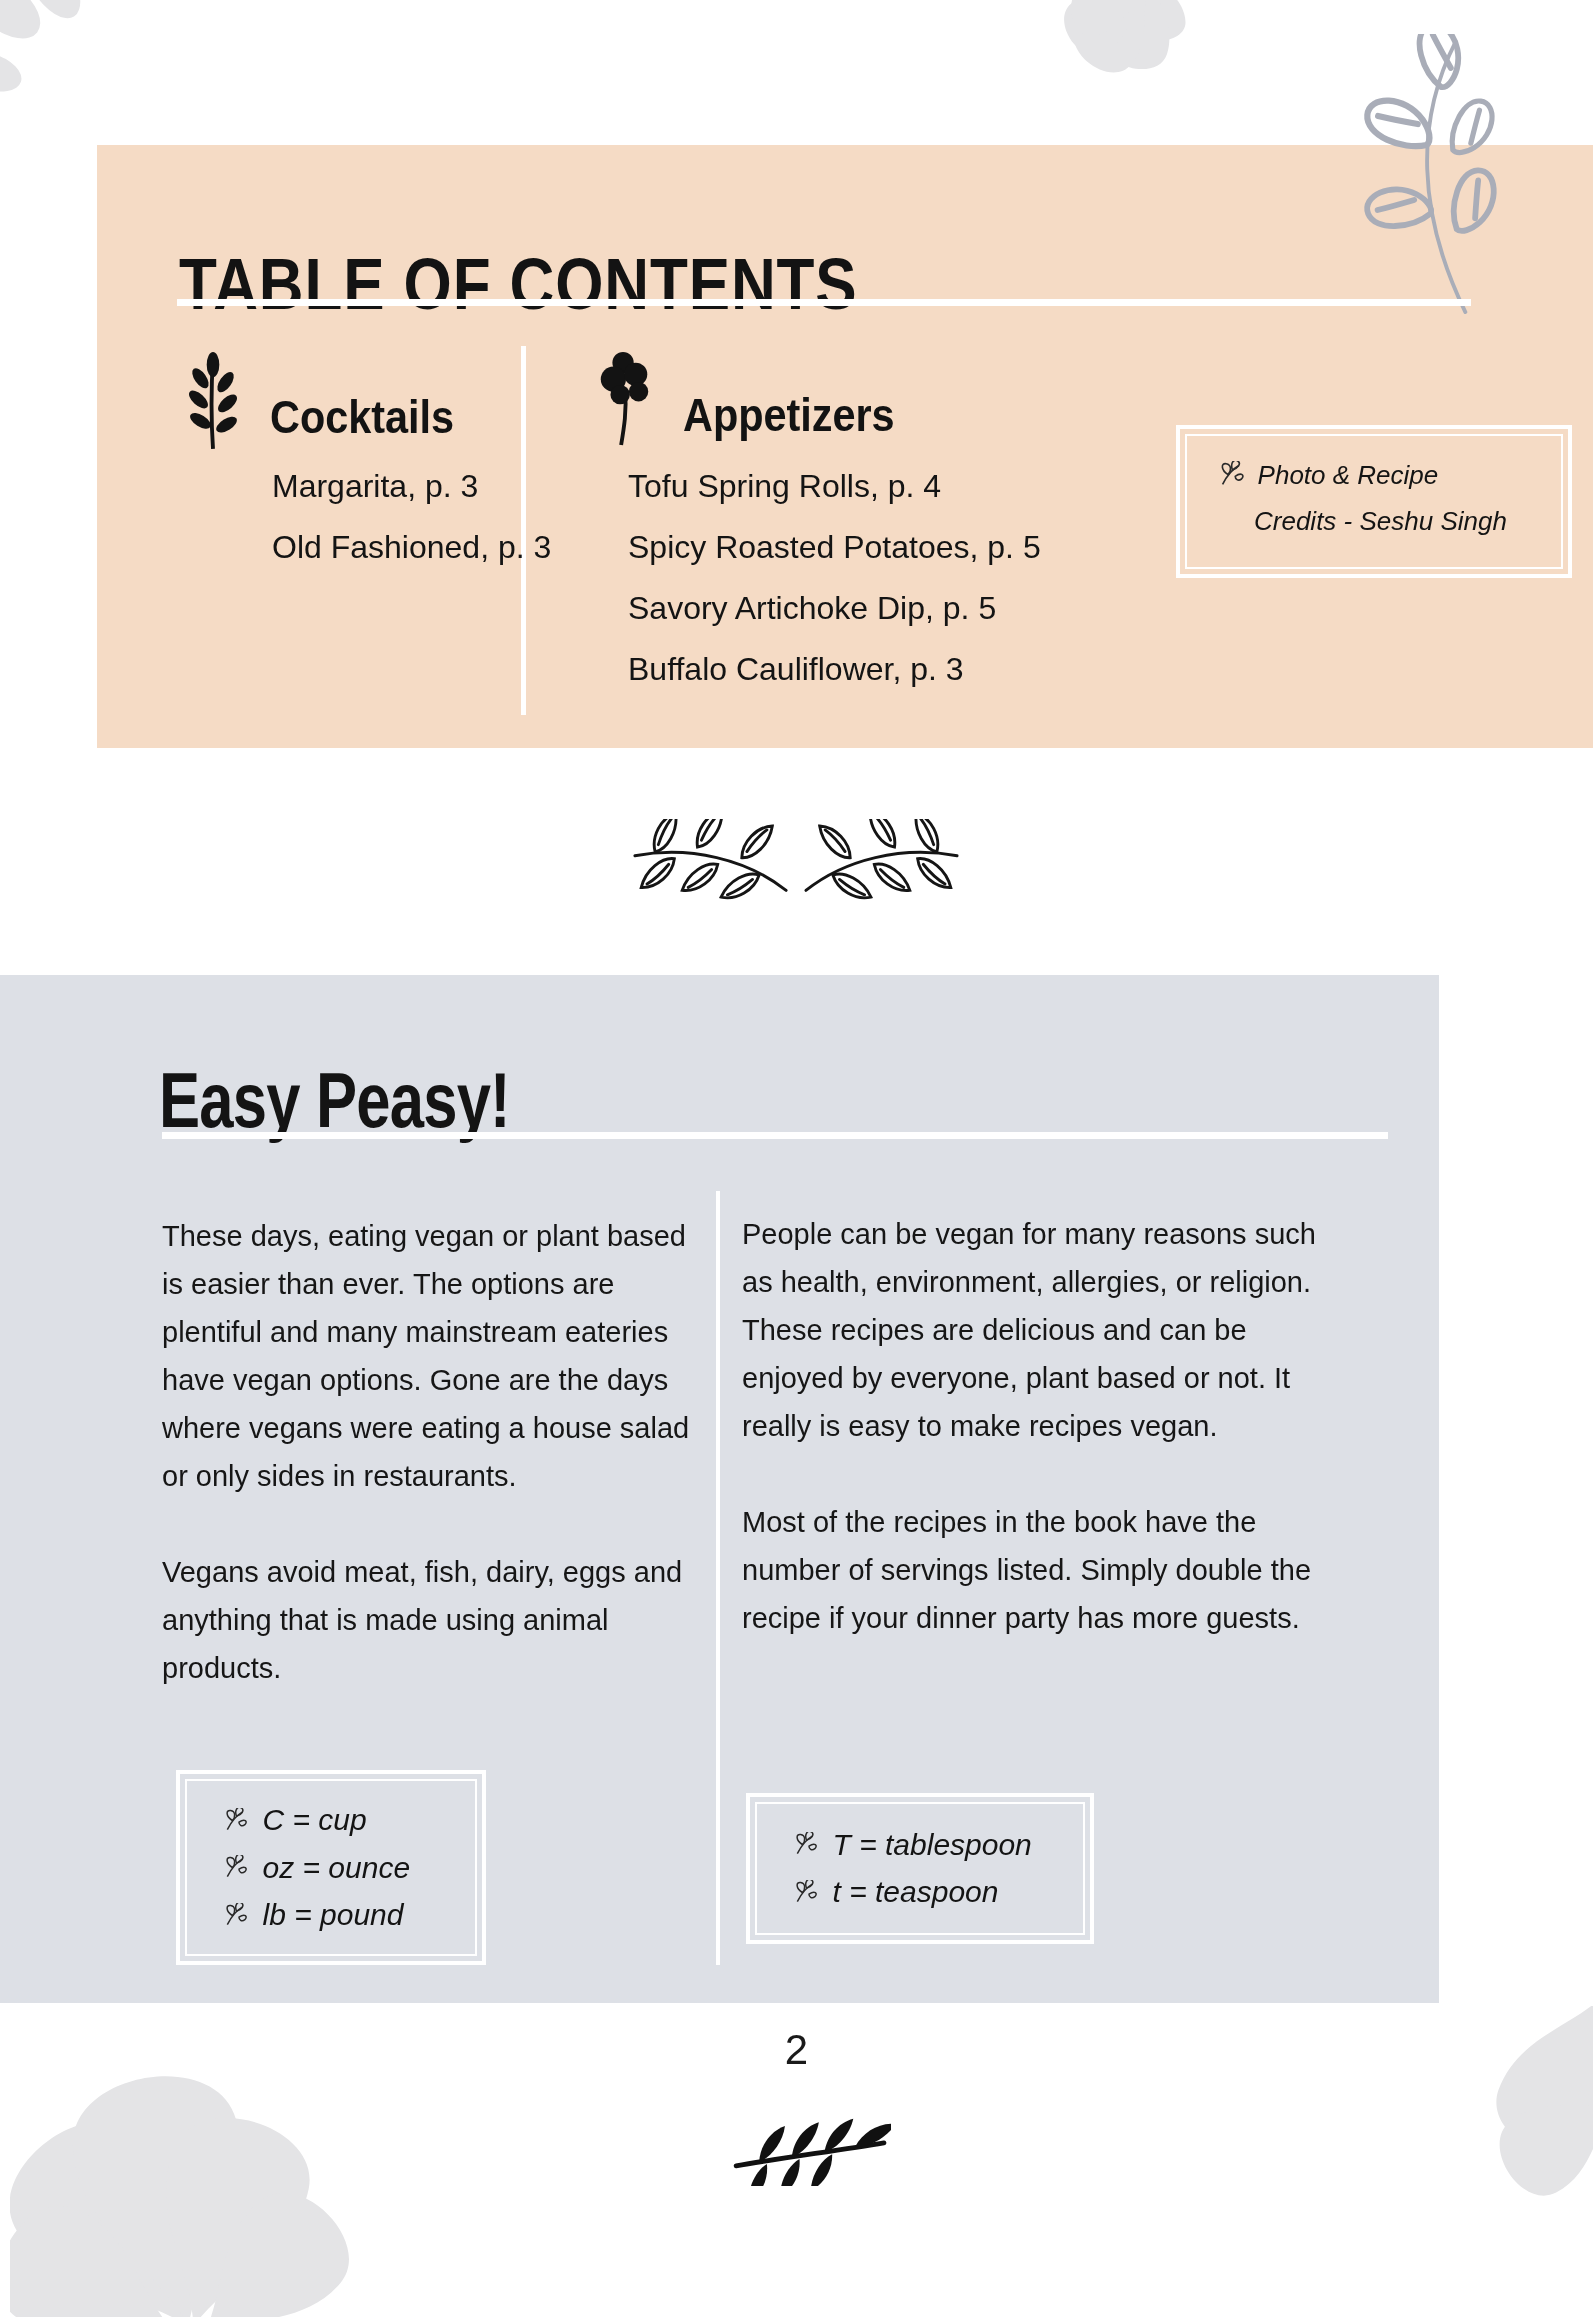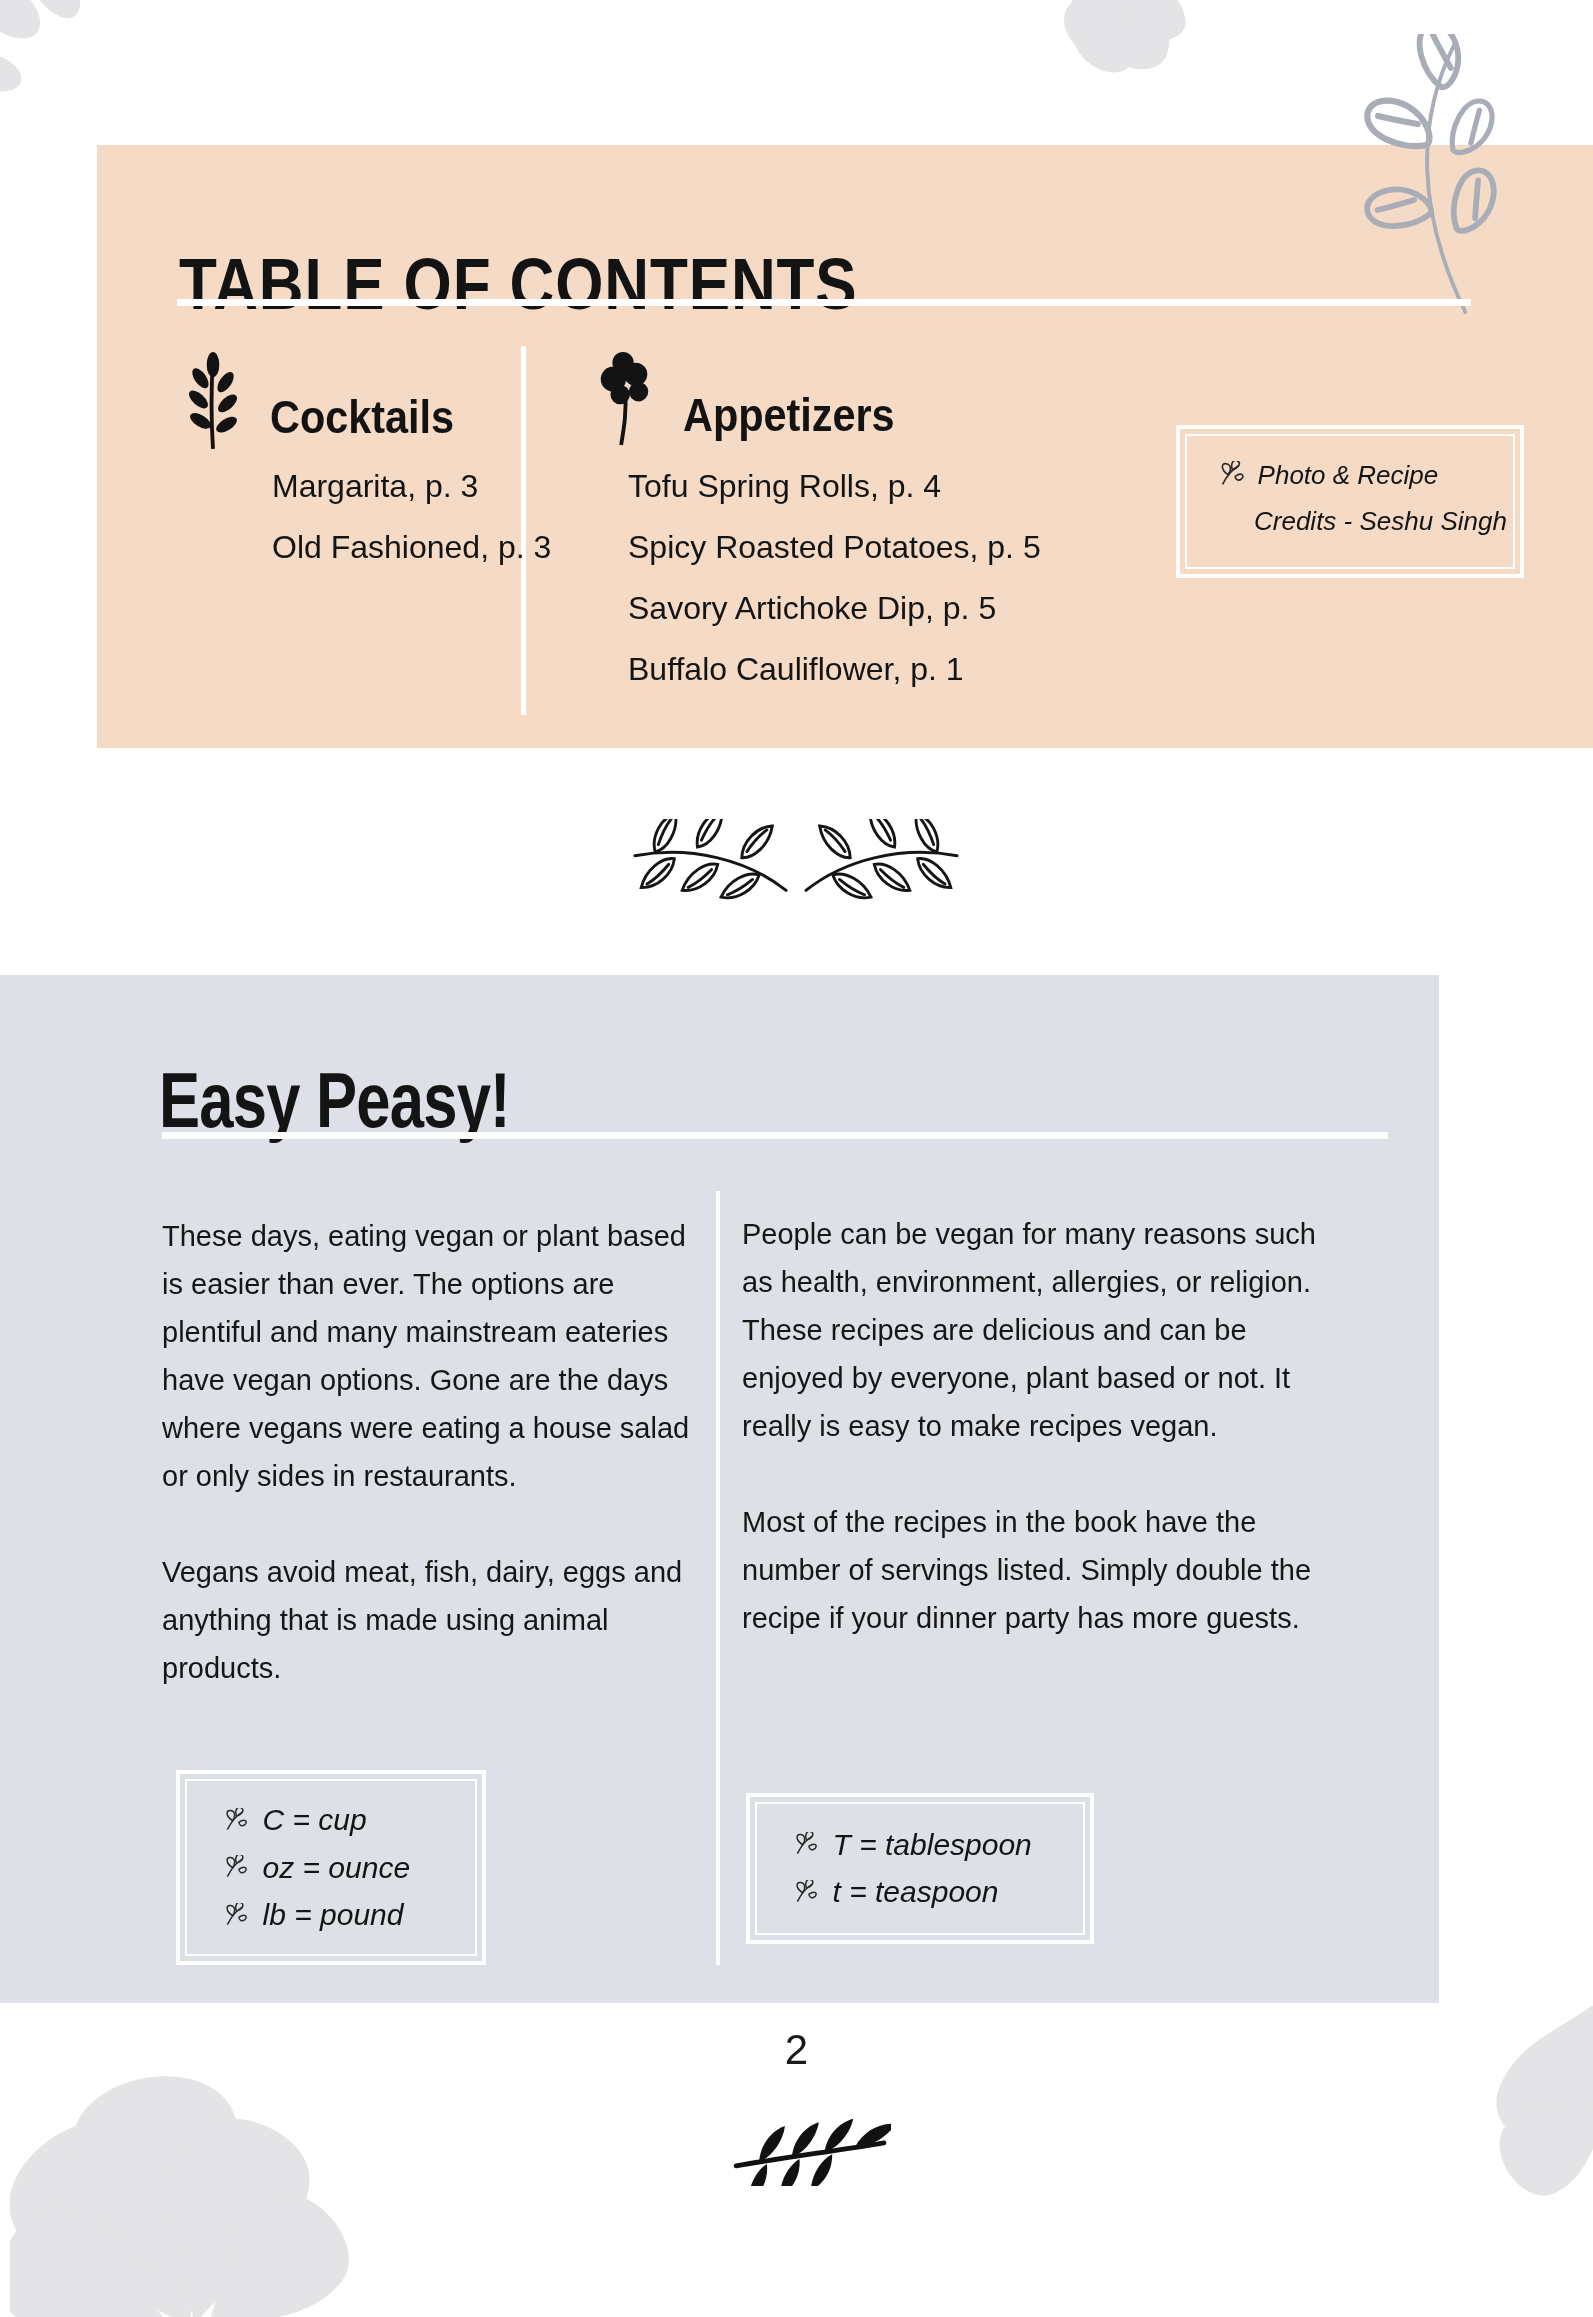--- a/index.html
+++ b/index.html
@@ -24,21 +24,21 @@
   .toc-list{list-style:none;margin:0;padding:0;font-size:32px;line-height:61px;white-space:nowrap;}
 
   .cocktails-head{left:183px;top:352px;}
   .cocktails-list{left:272px;top:456px;}
   .appetizers-head{left:594px;top:350px;}
   .appetizers-list{left:628px;top:456px;}
 
   
   .dbox{border:4.8px solid #ffffff;}
   .dbox-inner{position:absolute;inset:4.8px;border:2.9px solid #ffffff;}
-  .credits-box{left:1176px;top:425px;width:340px;height:145px;}
+  .credits-box{left:1176px;top:425px;width:340px;height:145px;padding-left:48px;}
   .credits-text{position:absolute;left:39px;top:23px;font-style:italic;font-size:26px;
                 line-height:46px;white-space:nowrap;}
   .credits-text .line2{padding-left:35px;}
   .credits-leaf{display:inline-block;vertical-align:-3.9px;margin-right:11.6px;}
 
   
   .toc-divider{left:632px;top:819px;width:328px;height:87px;display:flex;gap:13.5px;}
   .half-flip{transform:scaleX(-1);}
 
   
@@ -159,21 +159,21 @@
       <circle cx="46" cy="43" r="10"></circle>
       <circle cx="27" cy="46" r="10"></circle>
     </g>
   </svg>
   <h2 class="sec-title">Appetizers</h2>
 </div>
 <ul class="abs toc-list appetizers-list">
   <li>Tofu Spring Rolls, p. 4</li>
   <li>Spicy Roasted Potatoes, p. 5</li>
   <li>Savory Artichoke Dip, p. 5</li>
-  <li>Buffalo Cauliflower, p. 1</li>
+  <li>Buffalo Cauliflower, p. 3</li>
 </ul>
 
 <div class="abs dbox credits-box">
   <div class="dbox-inner"></div>
   <div class="credits-text">
     <span class="line1">
       <svg class="credits-leaf" width="27" height="27" viewBox="0 0 30 30">
         <g stroke="#2a2a2a" stroke-width="1.8">
             <use href="#bsprig"></use>
           </g>

